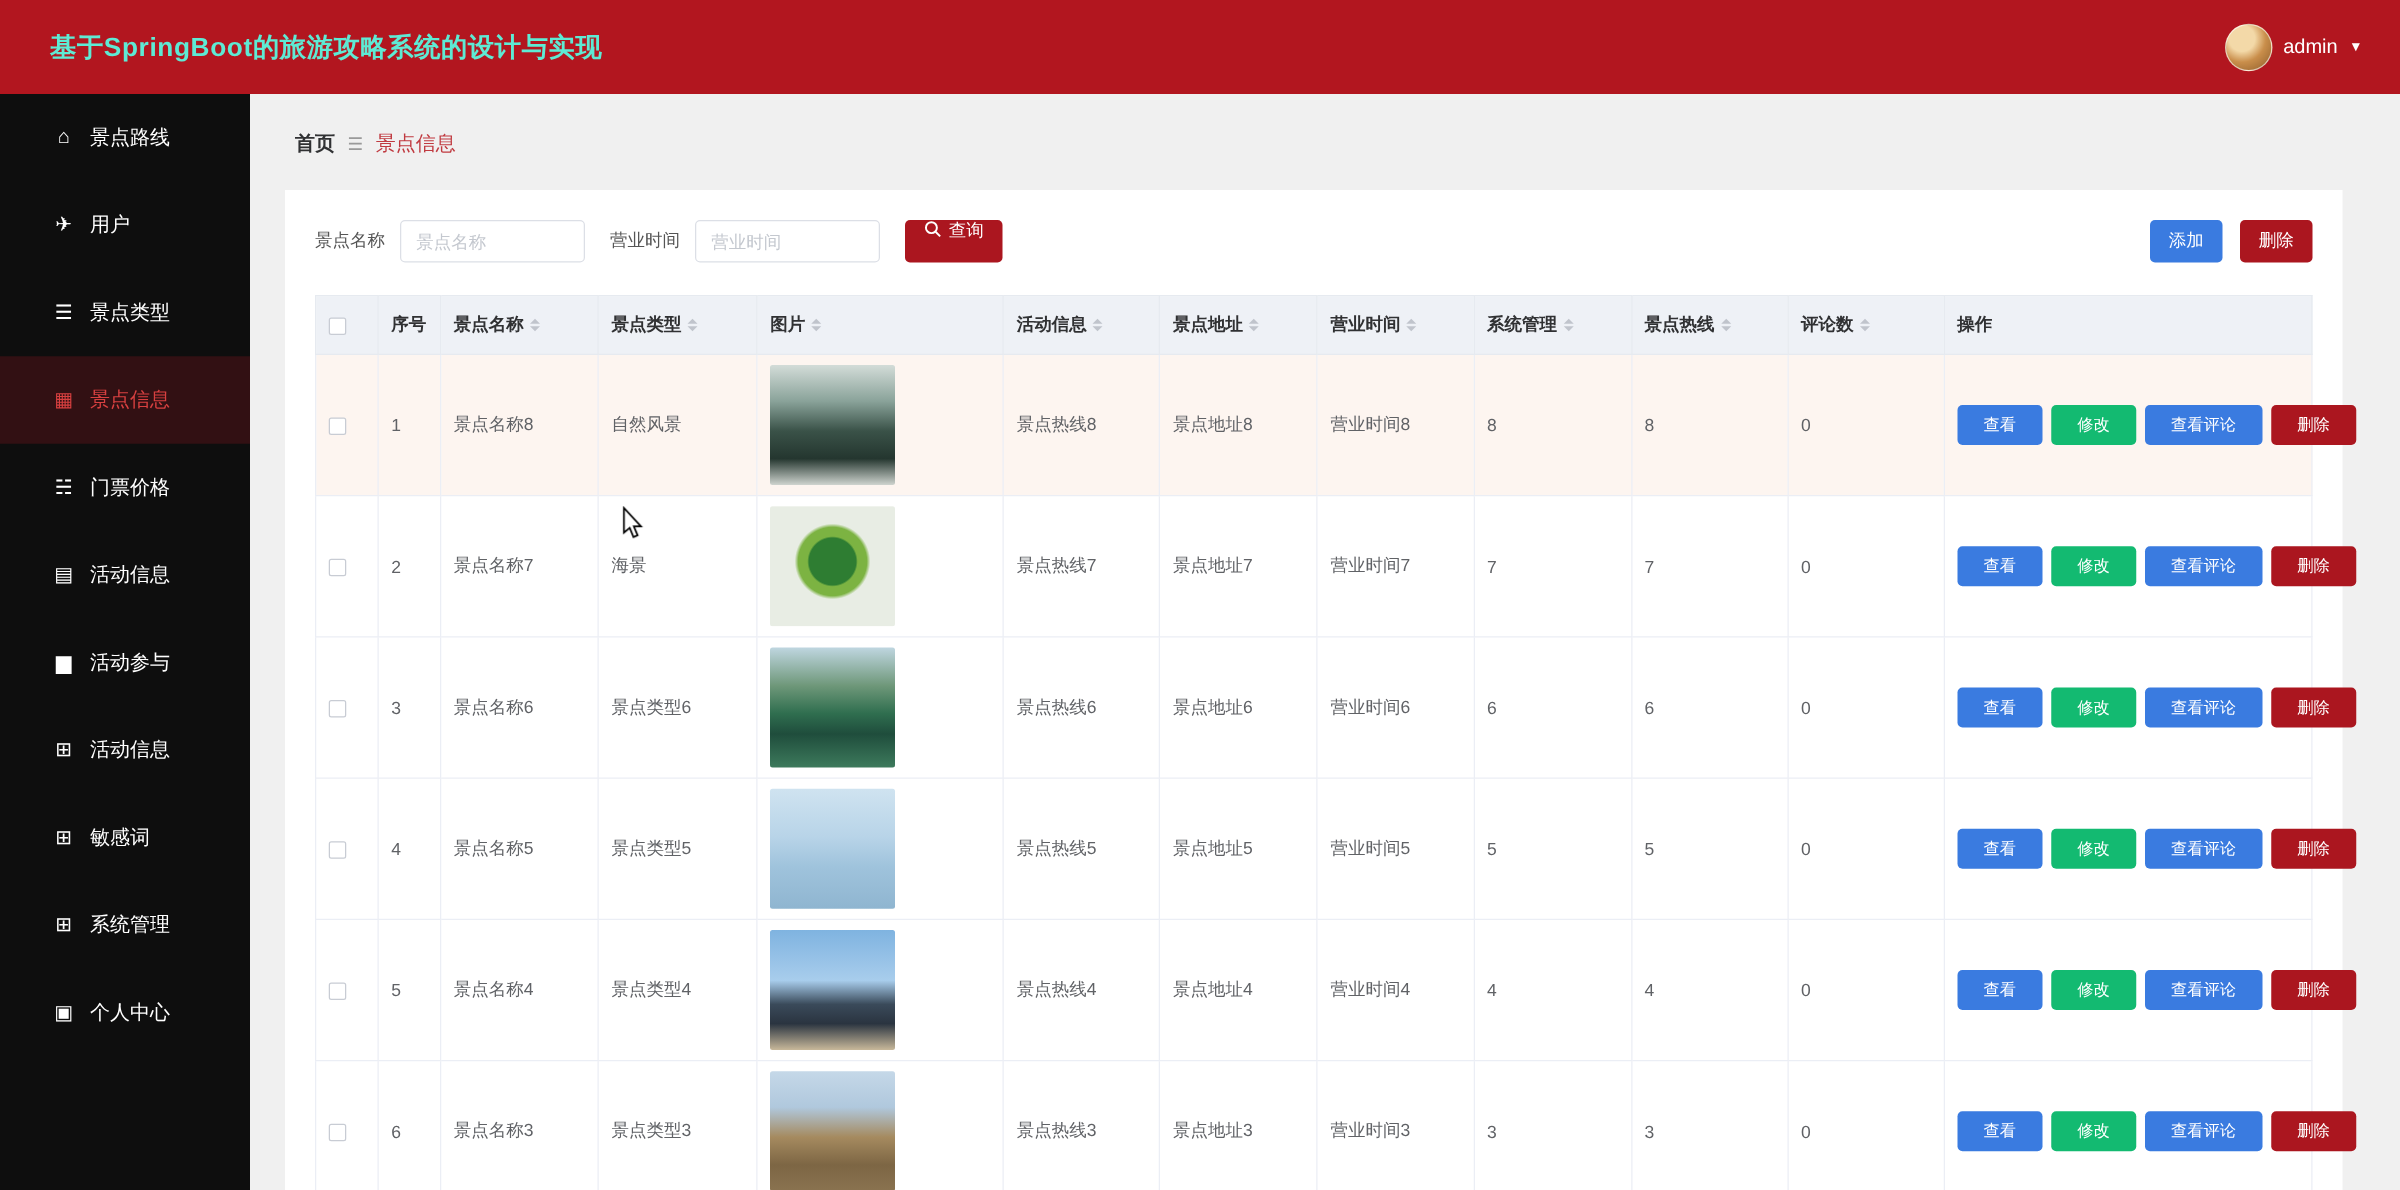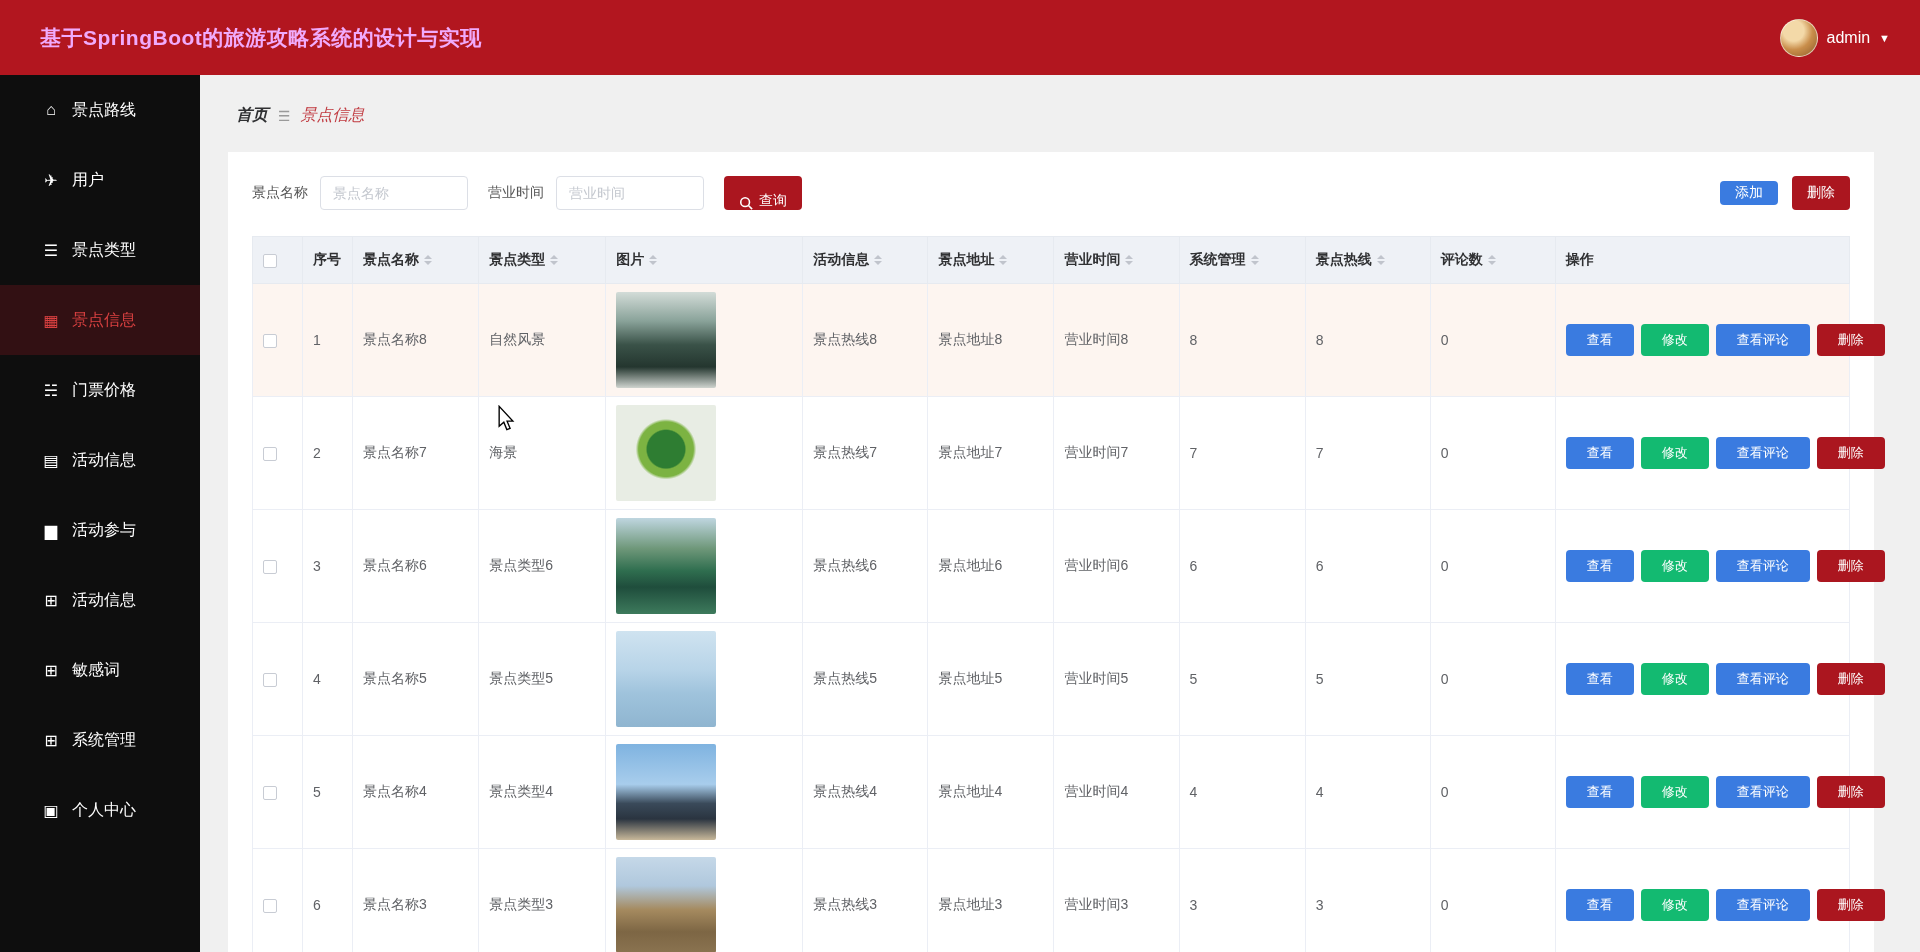--- a/index.html
+++ b/index.html
@@ -1,49 +1,49 @@
 <!DOCTYPE html>
 <html><head>
 <meta charset="utf-8">
 <style>
   * { box-sizing: border-box; margin: 0; padding: 0; }
   html,body { width:1920px; height:952px; overflow:hidden; }
   body { font-family:"Liberation Sans","DejaVu Sans",sans-serif; background:#f0f0f0; color:#333; }
 
   
   .app-header { position:fixed; top:0; left:0; width:1920px; height:75px; background:#b2161f; display:flex; align-items:center; justify-content:space-between; padding:0 30px 0 40px; z-index:20; }
-  .app-title { color:#f0abfc; font-size:21px; font-weight:bold; letter-spacing:.5px; }
+  .app-title { color:#5eead4; font-size:21px; font-weight:bold; letter-spacing:.5px; }
   .user-box { display:flex; align-items:center; gap:9px; color:#fff; font-size:16px; cursor:pointer; }
   .avatar { width:38px; height:38px; border-radius:50%; background:radial-gradient(circle at 35% 30%,#f3d9a8 0 30%,#c98e4b 55%,#8a5a28 100%); border:1px solid rgba(255,255,255,.6); }
   .caret-down { font-size:11px; }
 
   
   .sidebar { position:fixed; top:75px; left:0; width:200px; height:877px; background:#0e0e0e; z-index:10; }
   .side-item { height:70px; display:flex; align-items:center; padding-left:40px; color:#ffffff; font-size:16px; cursor:pointer; }
   .side-item .side-icon { width:22px; margin-right:10px; font-size:16px; text-align:center; color:#fff; }
   .side-item.active { background:#321013; color:#d84040; }
   .side-item.active .side-icon { color:#d84040; }
 
   
   .main { position:absolute; top:75px; left:200px; width:1720px; height:877px; }
-  .breadcrumb { padding:30px 0 0 36px; font-size:16px; display:flex; align-items:center; gap:10px;font-style:italic; }
+  .breadcrumb { padding:30px 0 0 36px; font-size:16px; display:flex; align-items:center; gap:10px; }
   .bc-home { color:#303133; font-weight:bold; }
   .bc-sep { color:#9a9a9a; font-size:14px; }
   .bc-current { color:#c03a40; }
 
   .panel { margin:26px 46px 0 28px; background:#fff; padding:24px; }
 
   
   .toolbar { display:flex; align-items:center; gap:10px; }
   .tb-label { font-size:14px; color:#555; margin-right:2px; }
   .tb-input { width:148px; height:34px; border:1px solid #dcdfe6; border-radius:4px; padding:0 12px; font-size:14px; color:#333; outline:none; margin-right:10px; font-family:inherit; }
   .tb-input::placeholder { color:#c4c8cf; }
   .btn { border:none; border-radius:4px; color:#fff; font-size:14px; cursor:pointer; font-family:inherit; }
-  .btn-search { background:#ab161f; height:34px; padding:0 15px; display:flex; align-items:flex-end; gap:6px; }
-  .btn-add { background:#3a7be0; height:24px; padding:0 15px; margin-left:auto; }
+  .btn-search { background:#ab161f; height:34px; padding:0 15px; display:flex; align-items:flex-start; gap:6px; }
+  .btn-add { background:#3a7be0; height:34px; padding:0 15px; margin-left:auto; }
   .btn-delete-top { background:#ab161f; height:34px; padding:0 15px; margin-left:4px; }
   .search-icon-svg { width:14px; height:14px; }
 
   
   table { width:100%; margin-top:26px; border-collapse:collapse; table-layout:fixed; font-size:14px; color:#606266; }
   th { background:#eef1f6; color:#303133; font-weight:bold; text-align:left; padding:14px 10px; border:1px solid #e6eaf0; font-size:14px; white-space:nowrap; }
   td { border:1px solid #ebeef5; padding:8px 10px; vertical-align:middle; background:#fff; }
   tr.hovered td { background:#fdf5f0; }
   .checkbox { display:inline-block; width:14px; height:14px; border:1px solid #c8ccd4; border-radius:2px; background:#fff; cursor:pointer; vertical-align:middle; }
   .sort { display:inline-flex; flex-direction:column; margin-left:5px; vertical-align:middle; }

